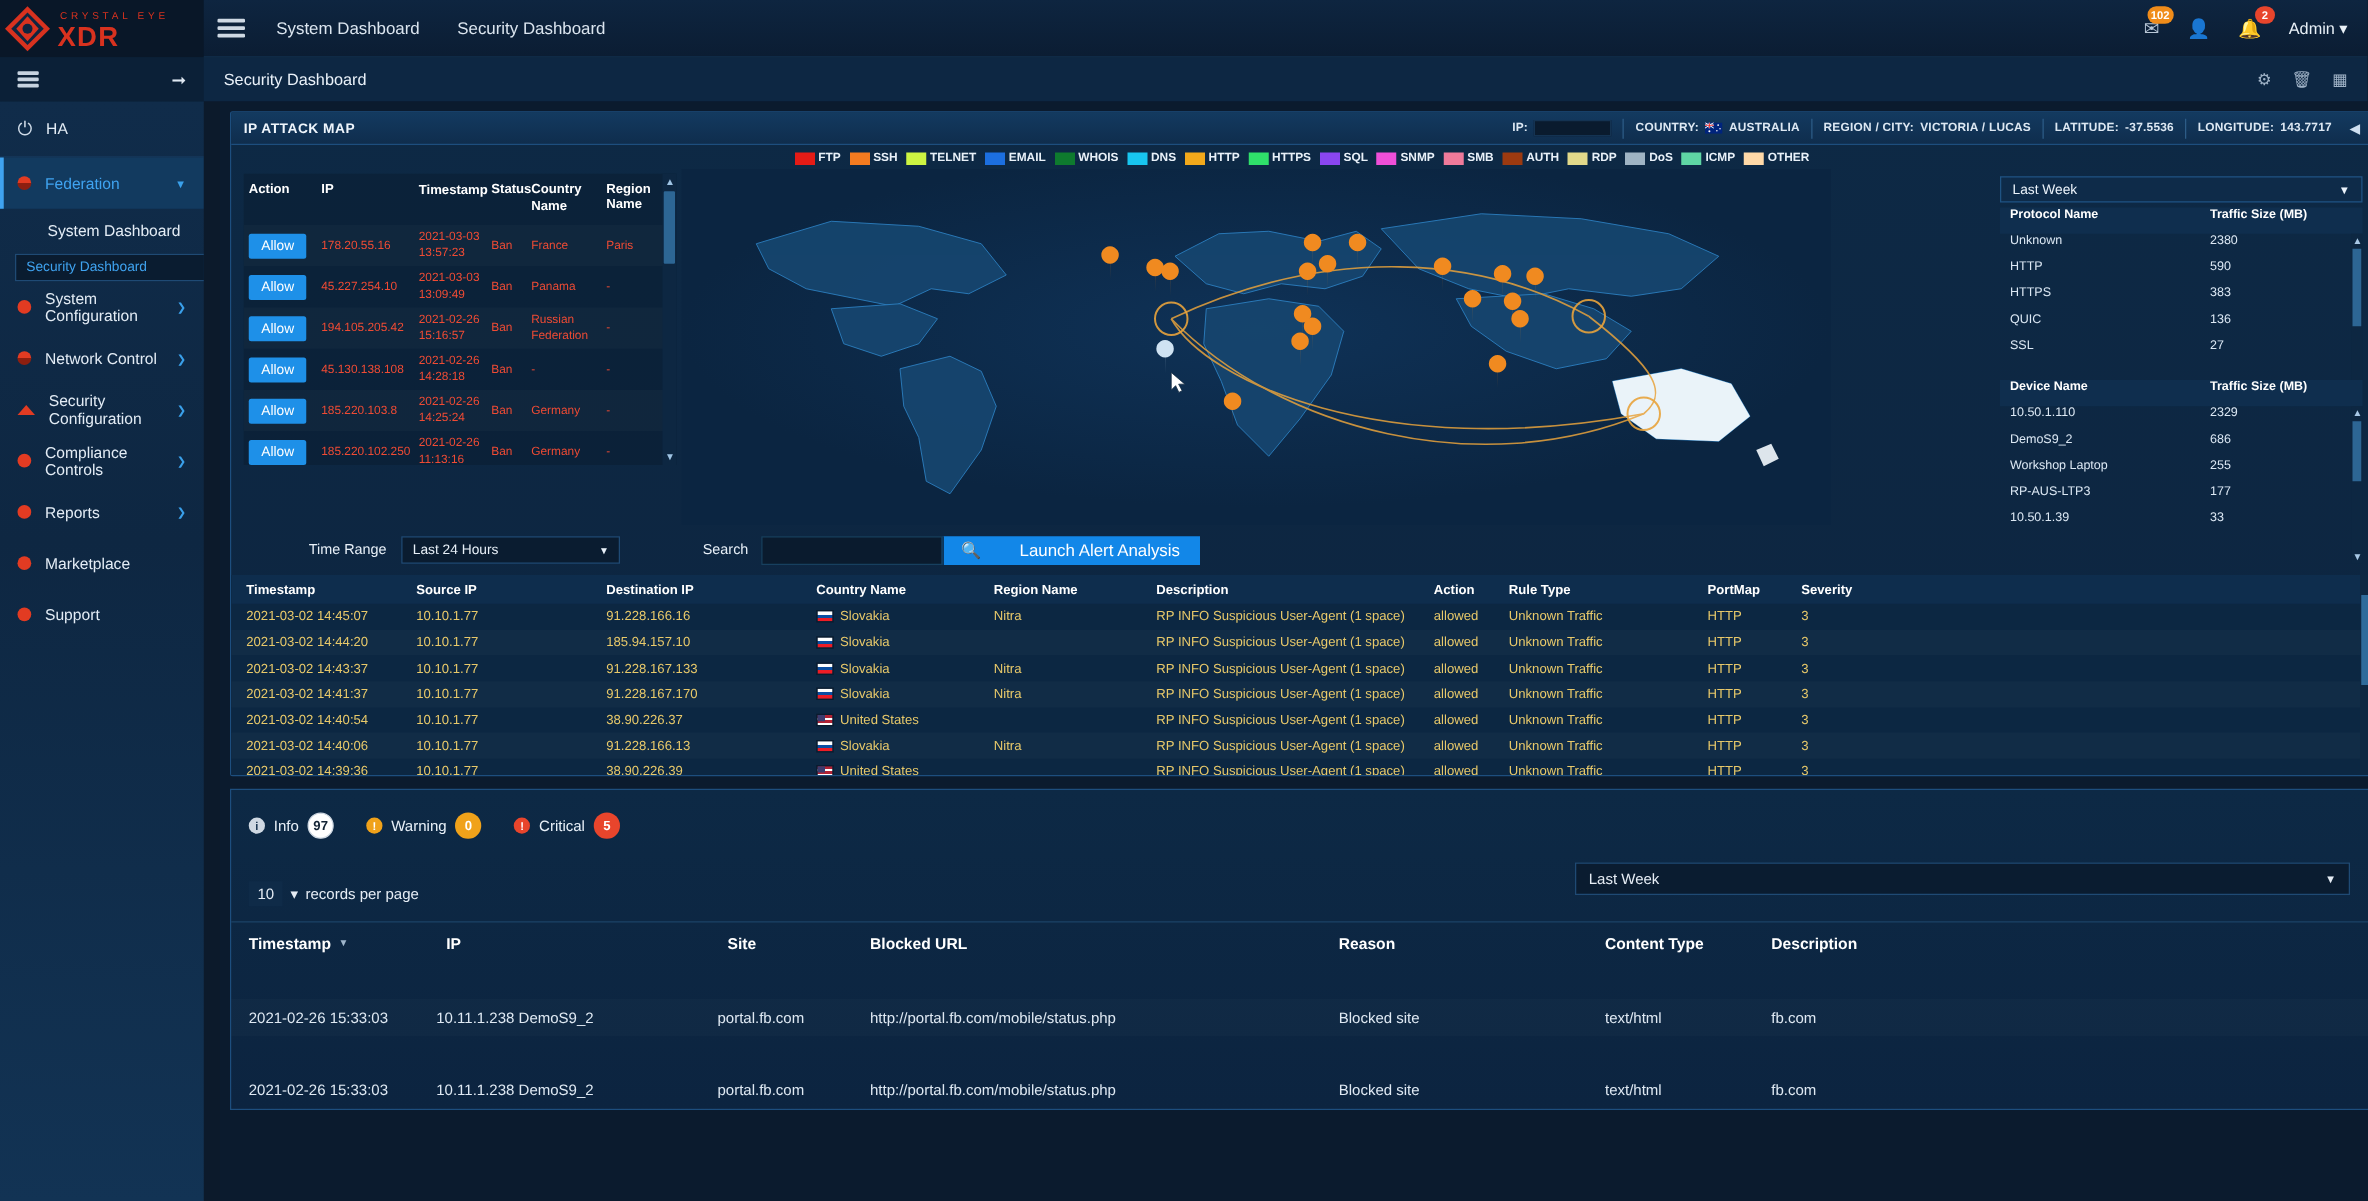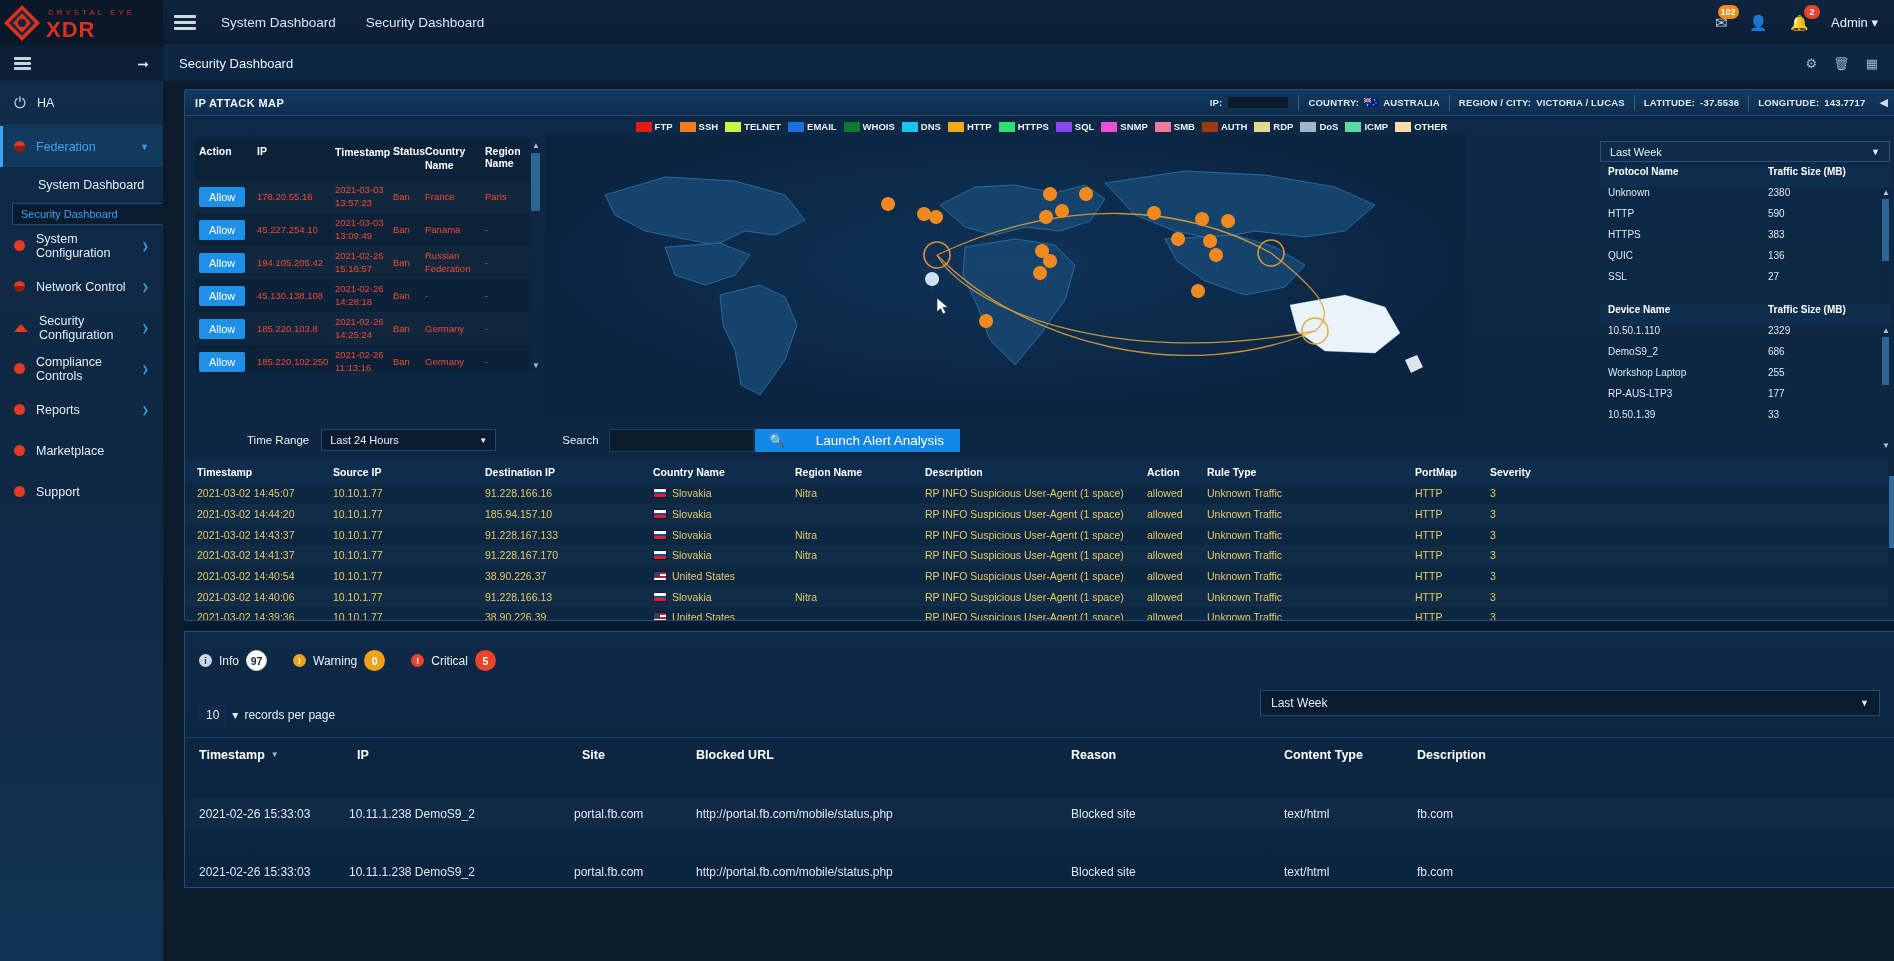--- a/index.html
+++ b/index.html
@@ -139,21 +139,21 @@
   .launch { height:23px; background:#1287e8; color:#fff; font-size:13.5px; padding:0 16px;
      display:flex; align-items:center; cursor:pointer; }
 
   
   .alerts { position:relative; height:160px; overflow:hidden; background:#0c2742; }
   .al-head, .al-row { display:flex; align-items:center; font-size:10.5px; }
   .al-head { height:23px; font-weight:bold; color:#ffffff; background:#0e2d4d; }
   .al-row { height:20.7px; color:#e8c96a; }
   .al-row:nth-child(even) { background:rgba(255,255,255,.022); }
   .k1{width:148px;padding-left:12px;} .k2{width:152px;} .k3{width:168px;} .k4{width:142px; display:flex;align-items:center;gap:5px;}
-  .k5{width:130px;} .k6{width:222px;} .k7{width:60px;} .k8{width:208px;} .k9{width:75px;} .k10{width:40px;}
+  .k5{width:130px;} .k6{width:222px;} .k7{width:60px;} .k8{width:159px;} .k9{width:75px;} .k10{width:40px;}
   .flag { width:14px; height:10px; display:inline-block; position:relative; overflow:hidden; border:1px solid #0a1b2e;}
   .fl-sk { background:linear-gradient(180deg,#fff 0 33%, #0b4ea2 33% 66%, #ee1c25 66% 100%); }
   .fl-us { background:repeating-linear-gradient(180deg,#b22234 0 2px,#fff 2px 4px); }
   .fl-us::after{content:"";position:absolute;left:0;top:0;width:6px;height:5px;background:#3c3b6e;}
   .al-scroll { position:absolute; right:0; top:0; width:10px; height:160px; background:#0d2742;}
   .al-scroll .thumb { position:absolute; left:1px; top:16px; width:8px; height:72px; background:#2f6b9b;}
 
   
   .panel2 { margin:10px 8px 0 8px; background:linear-gradient(180deg,#0d2945,#0c2440);
     border:1px solid #1d4e7e; }

